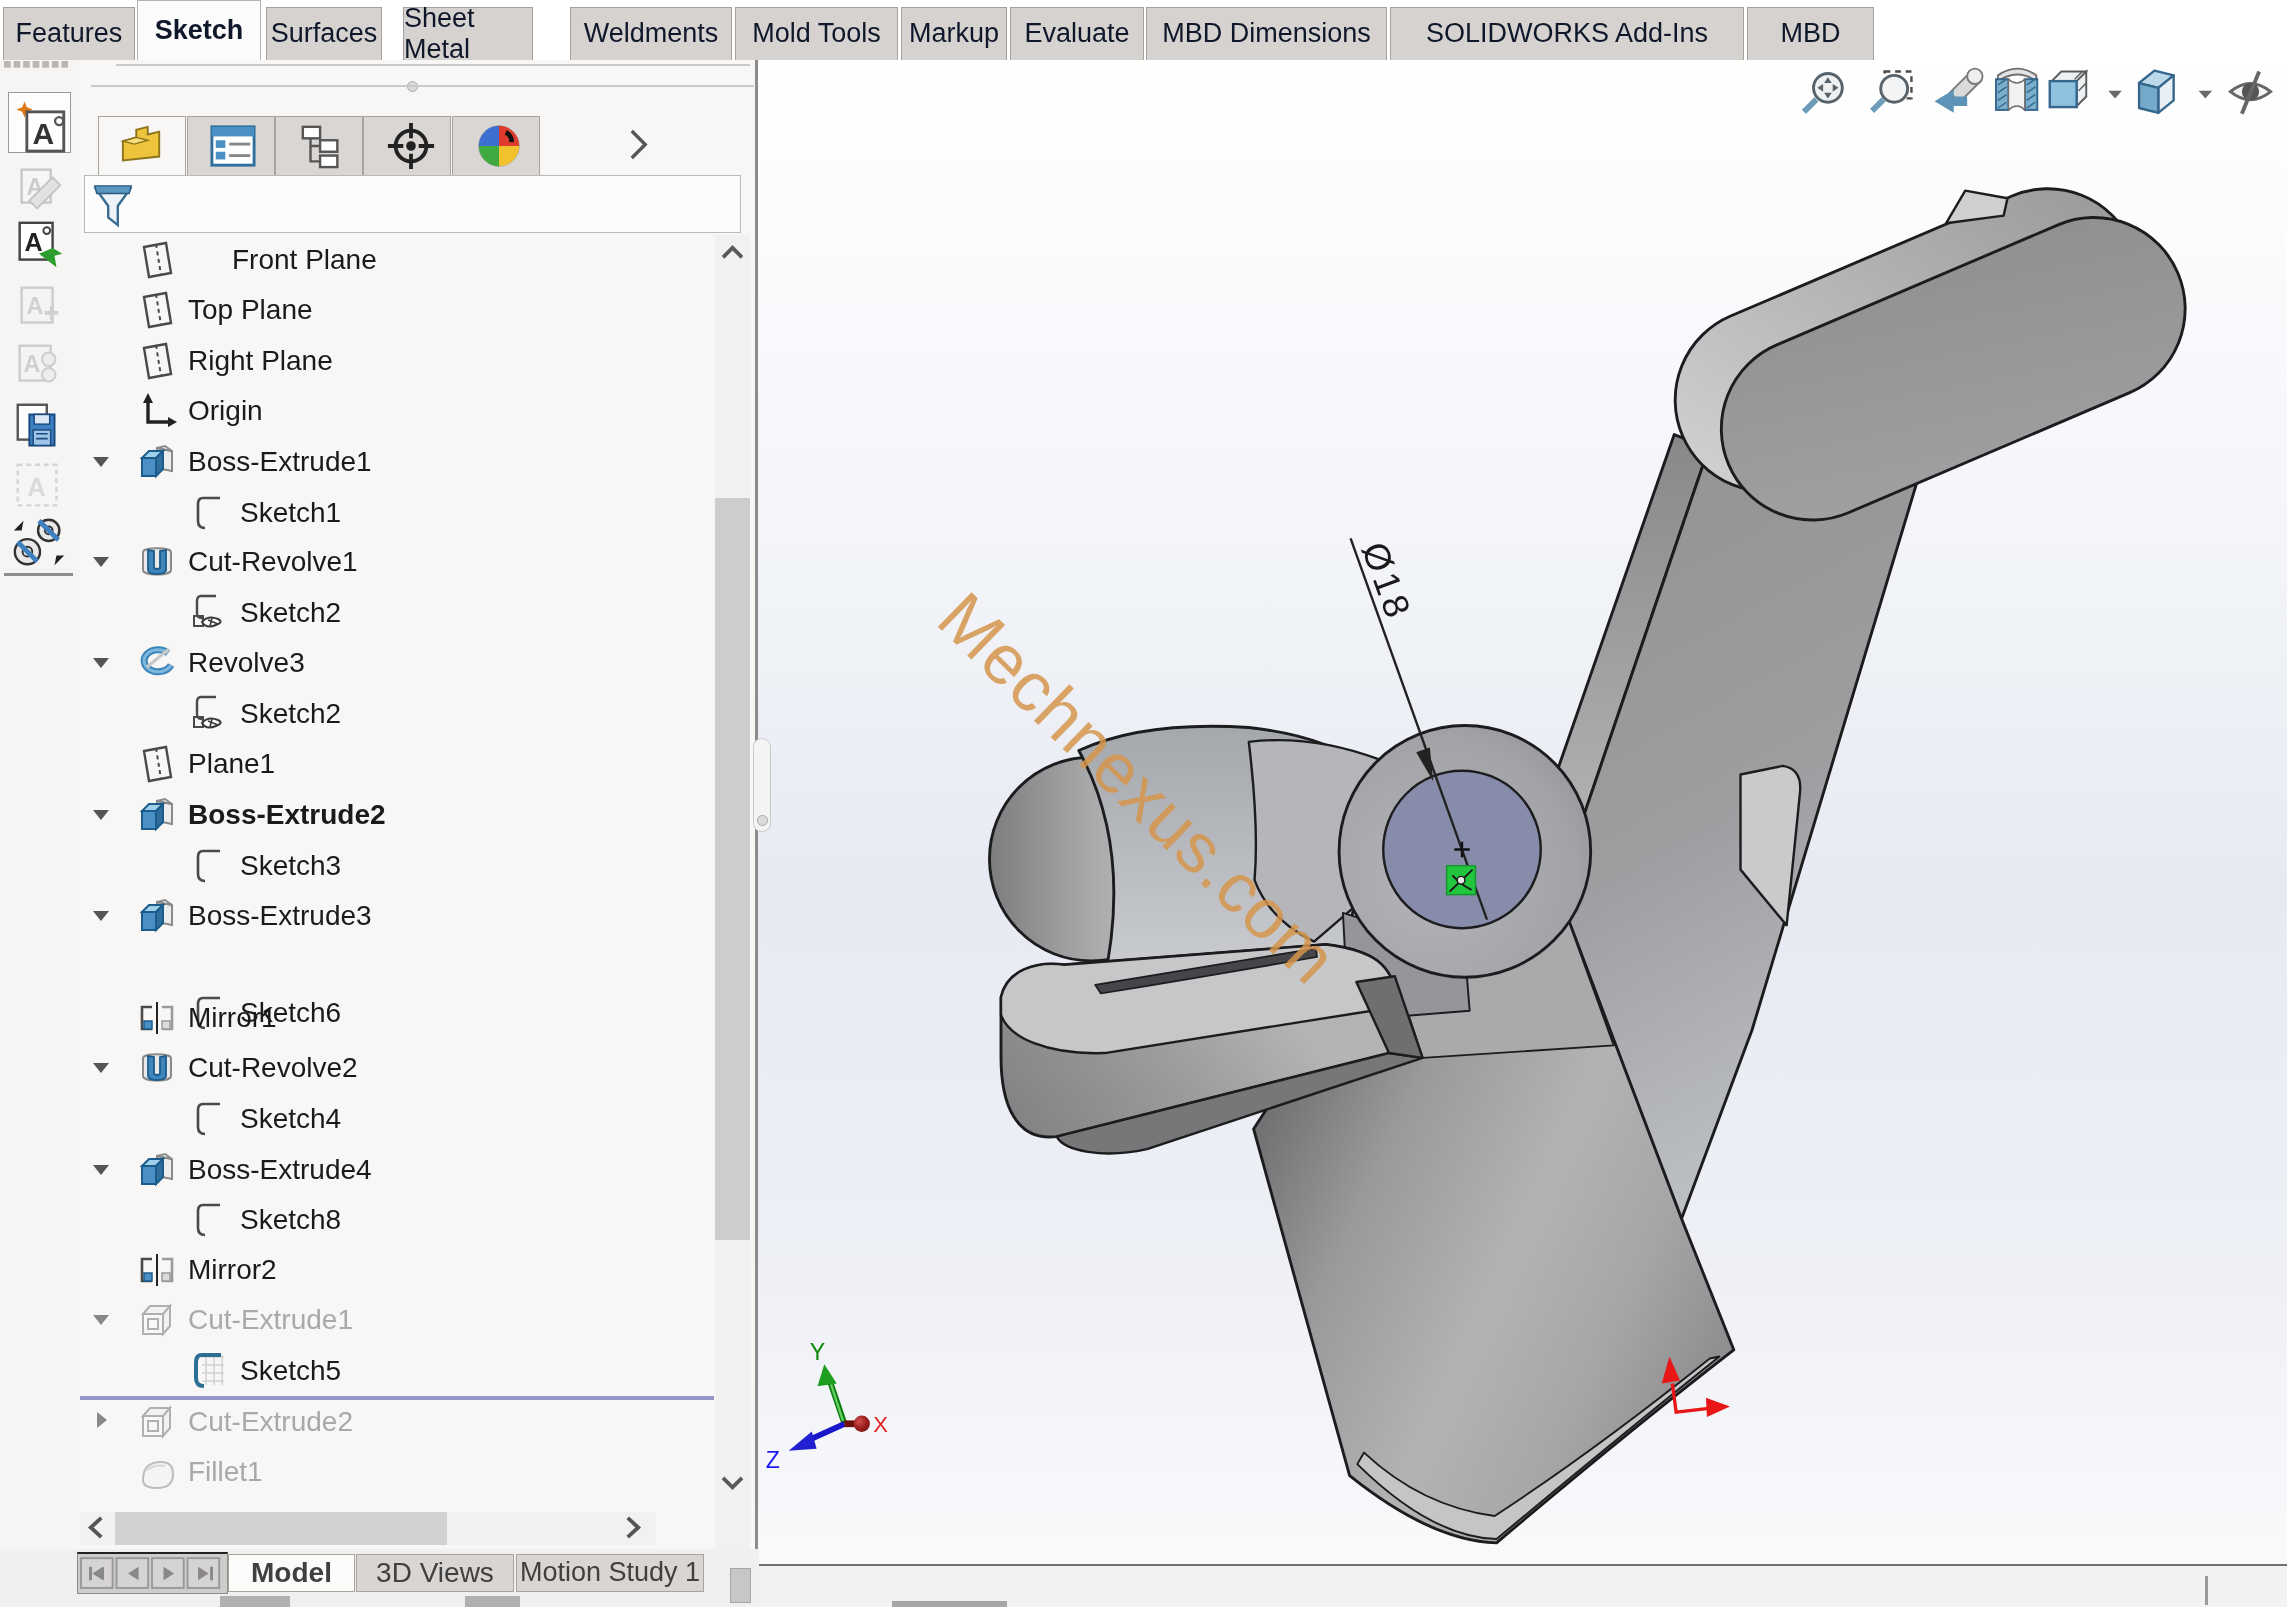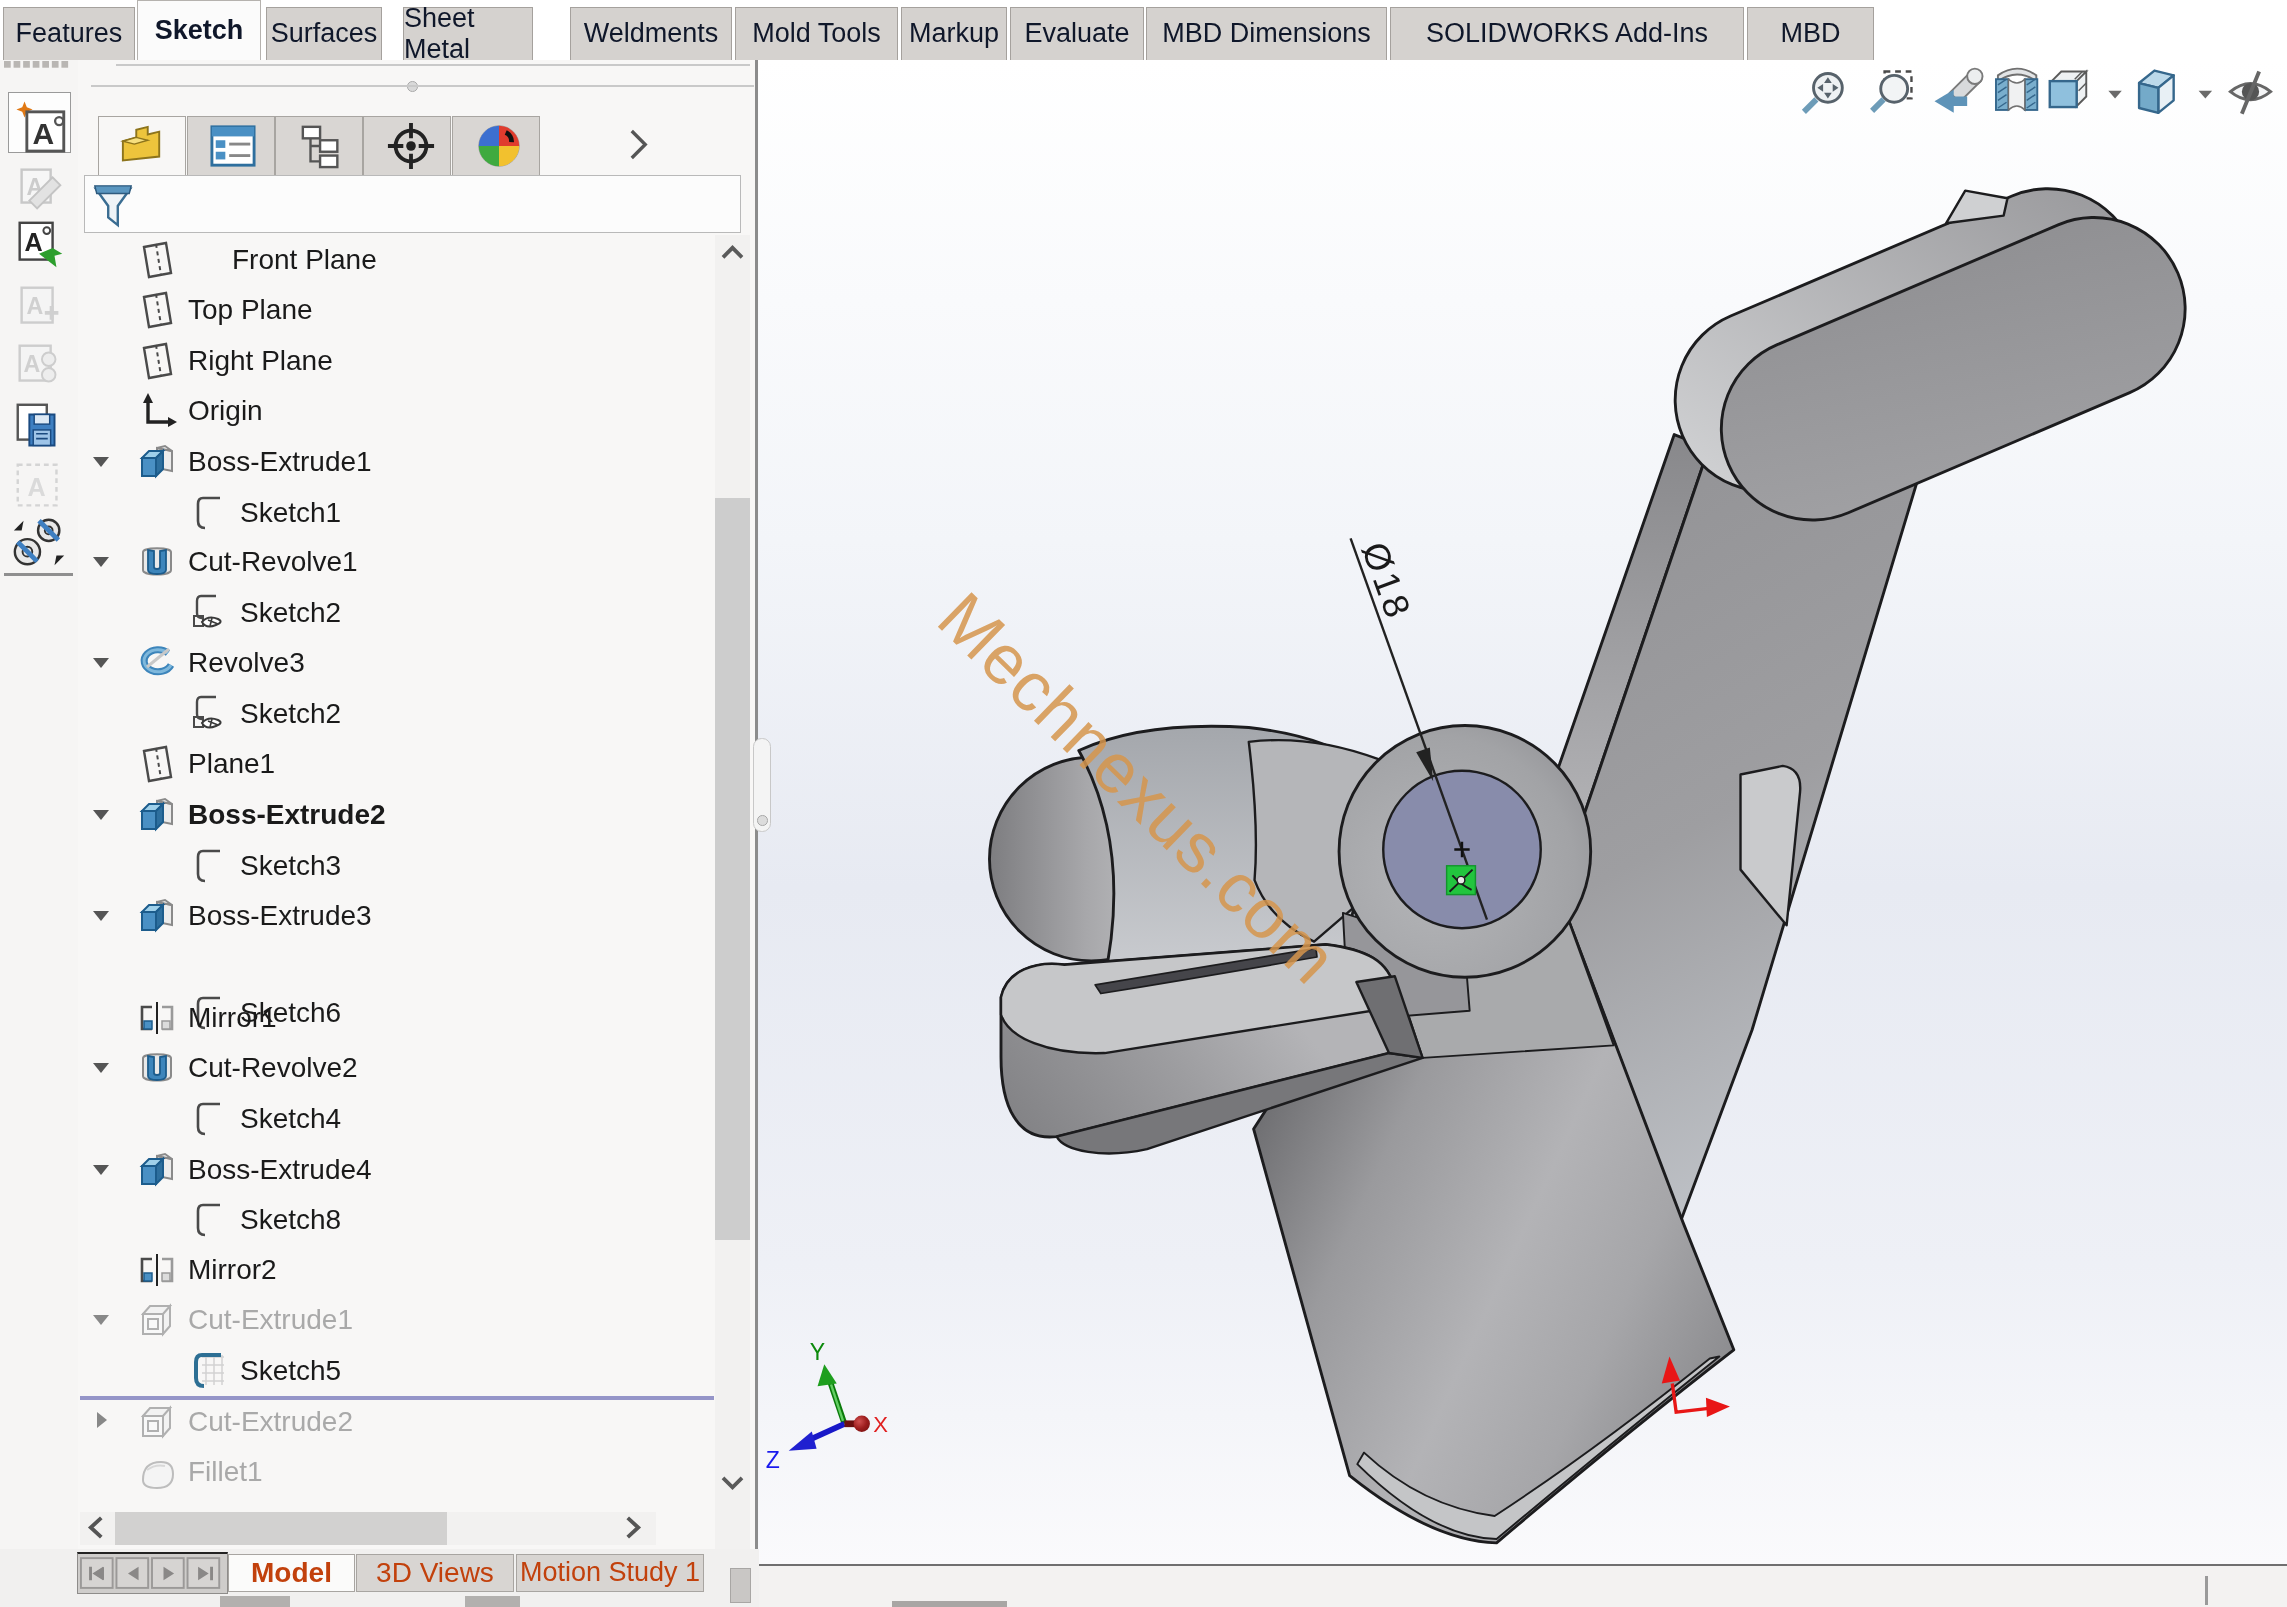--- a/index.html
+++ b/index.html
@@ -27,21 +27,21 @@
   border-left:8.6px solid transparent; border-right:8.6px solid transparent; border-top:10.6px solid #555; }
 .carrt { position:absolute; left:19px; top:15.4px; width:0; height:0;
   border-top:8.6px solid transparent; border-bottom:8.6px solid transparent; border-left:10.6px solid #888; }
 .gray { color:#a9a9a9; }
 
 .sbtrack { background:#f2f1f0; position:absolute; }
 .sbthumb { background:#cdcdcd; position:absolute; }
 
 #bottombar { position:absolute; left:0; top:1549px; width:2287px; height:59px; }
 .btab { position:absolute; top:4.8px; height:38px; background:#d8d5d2; border:1.9px solid #a8a5a1;
-  color:#c2410c; font-size:28px; display:flex; align-items:center; justify-content:center; }
+  color:#404040; font-size:28px; display:flex; align-items:center; justify-content:center; }
 .btab.sel { background:#fbfbfa; font-weight:bold; }
 </style>
 </head>
 <body>
 
 <div class="abs" style="left:9.6px;top:0;width:102px;height:5.8px;background:#5a5a5c;"></div>
 <div class="abs" style="left:207px;top:2.9px;width:2081px;height:1.9px;background:#bdbab7;"></div>
 
 <div id="tabbar">
   <div class="rtab" style="left:2.9px;width:132px;">Features</div>

